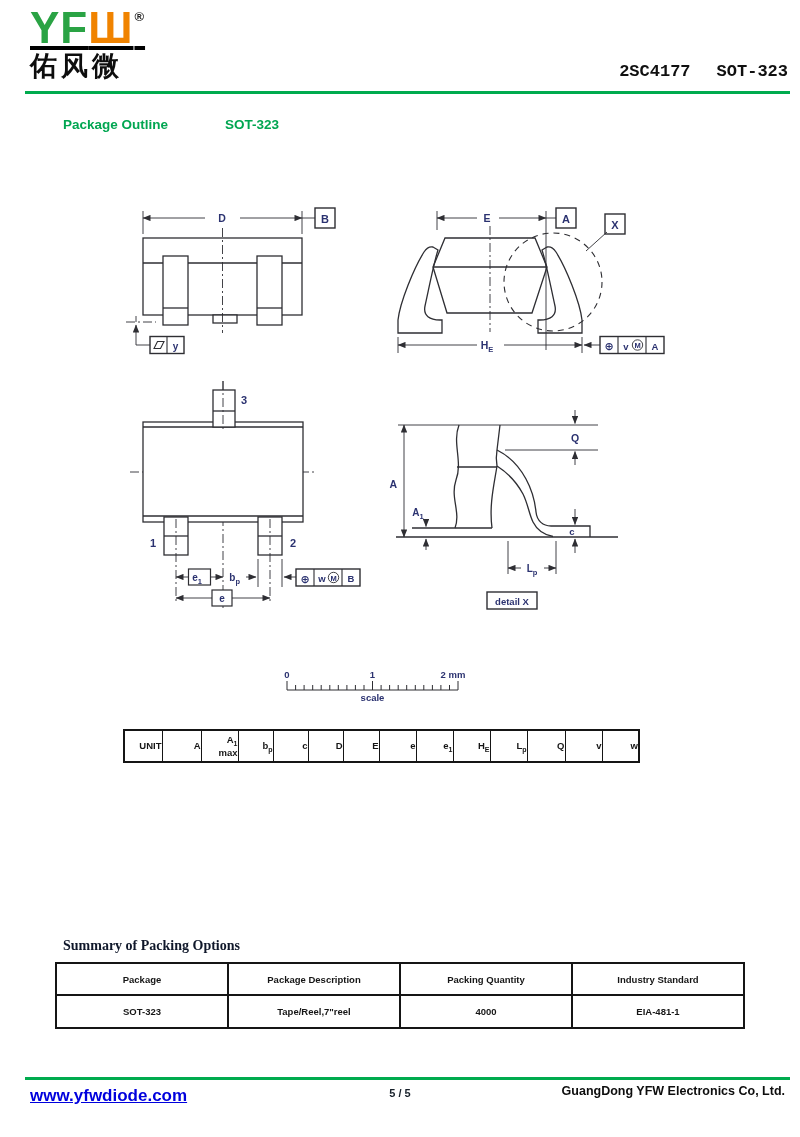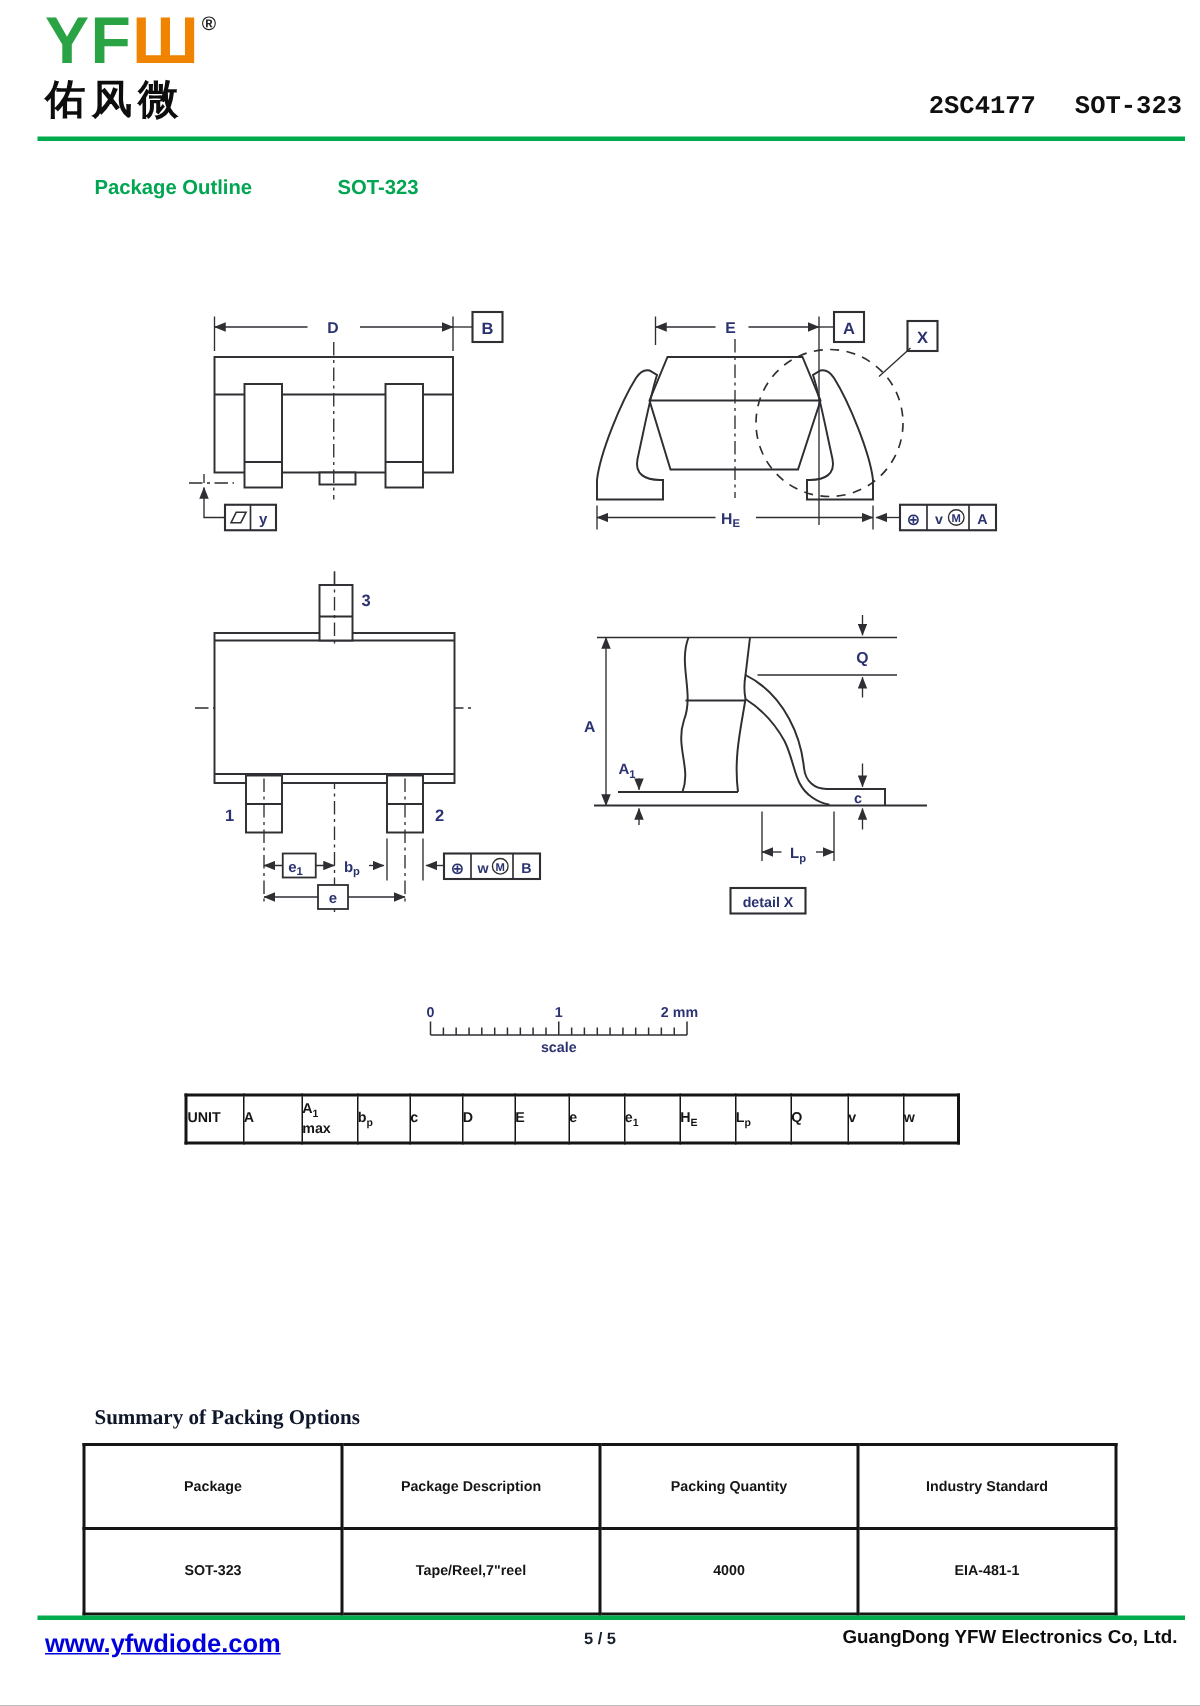--- a/index.html
+++ b/index.html
@@ -1,50 +1,50 @@
 <!DOCTYPE html>
 <html><head>
 <meta charset="utf-8">
 <style>
   html,body{margin:0;padding:0;background:#888;}
   .page{position:relative;width:800px;height:1137px;background:#ffffff;
         font-family:"Liberation Sans","DejaVu Sans",sans-serif;overflow:hidden;margin:0 auto;}
   
   .logo{position:absolute;left:30px;top:6px;line-height:1;}
-  .logo-latin{font-size:44px;font-weight:bold;letter-spacing:1px;}
+  .logo-latin{font-size:44px;font-weight:bold;letter-spacing:1px;text-decoration:underline;}
   .logo-yf{color:#2aa344;}
   .logo-w{color:#f08300;}
   .logo-reg{font-size:13px;color:#222;vertical-align:22px;font-weight:bold;margin-left:1px;}
   .logo-cn{font-size:27px;font-weight:bold;color:#0d0d0d;letter-spacing:4px;margin-top:3px;}
   .part-no{position:absolute;right:12px;top:62px;font-size:17px;font-weight:bold;color:#101010;font-family:Liberation Mono, monospace;}
   .part-no .gap{display:inline-block;width:26px;}
   .rule{position:absolute;left:25px;width:765px;background:#00ab4e;}
   .rule-top{top:91px;height:3px;}
   .rule-bottom{top:1077px;height:3px;}
   .sec-title{position:absolute;top:117px;font-size:13.5px;font-weight:bold;color:#00a651;}
   .sec-title.t1{left:63px;}
   .sec-title.t2{left:225px;}
   
   .drawings{position:absolute;left:0;top:150px;}
   .drawings text{fill:#2b3270;font-weight:bold;font-family:"Liberation Sans","DejaVu Sans",sans-serif;}
   
   .dims-block{position:absolute;left:123px;top:729px;color:#151515;}
   .dims-caption{font-size:10.5px;font-weight:bold;margin-bottom:3px;letter-spacing:0;}
   table{border-collapse:collapse;background:#fff;}
   .dims-table{border:2px solid #151515;table-layout:fixed;}
-  .dims-table th,.dims-table td{border:1.4px solid #151515;text-align:left;vertical-align:middle;padding:0;}
+  .dims-table th,.dims-table td{border:1.4px solid #151515;text-align:right;vertical-align:middle;padding:0;}
   .dims-table th{height:30px;font-size:9.5px;font-weight:bold;}
   .dims-table td{height:31px;font-size:9.5px;font-weight:bold;white-space:pre-line;line-height:1.2;}
   .dims-table sub{font-size:7px;}
   .h2{display:block;font-size:9.5px;}
   .h2:empty{display:none;}
   
   .pack-title{position:absolute;left:63px;top:938px;font-size:14px;font-weight:bold;color:#0f172a;font-family:Liberation Serif, serif;}
   .pack-table{position:absolute;left:55px;top:962px;width:690px;border:2px solid #151515;table-layout:fixed;}
-  .pack-table th,.pack-table td{border:2px solid #151515;text-align:center;font-size:9.5px;font-weight:bold;color:#151515;padding:16px;}
+  .pack-table th,.pack-table td{border:2px solid #151515;text-align:center;font-size:9.5px;font-weight:bold;color:#151515;padding:4px;}
   .pack-table th{height:22px;}
   .pack-table td{height:23px;}
   
   .foot-link{position:absolute;left:30px;top:1086px;font-size:17px;font-weight:bold;
              color:#0000dd;text-decoration:underline;}
   .foot-page{position:absolute;left:0;right:0;top:1087px;text-align:center;font-size:11px;font-weight:bold;color:#17202a;}
   .foot-company{position:absolute;right:15px;top:1084px;font-size:12.5px;font-weight:bold;color:#0d0d0d;}
 </style>
 </head>
 <body>

